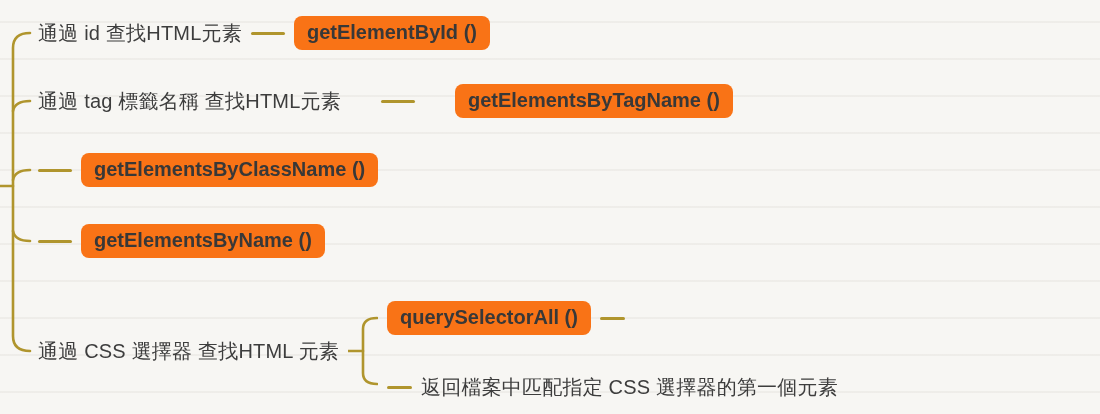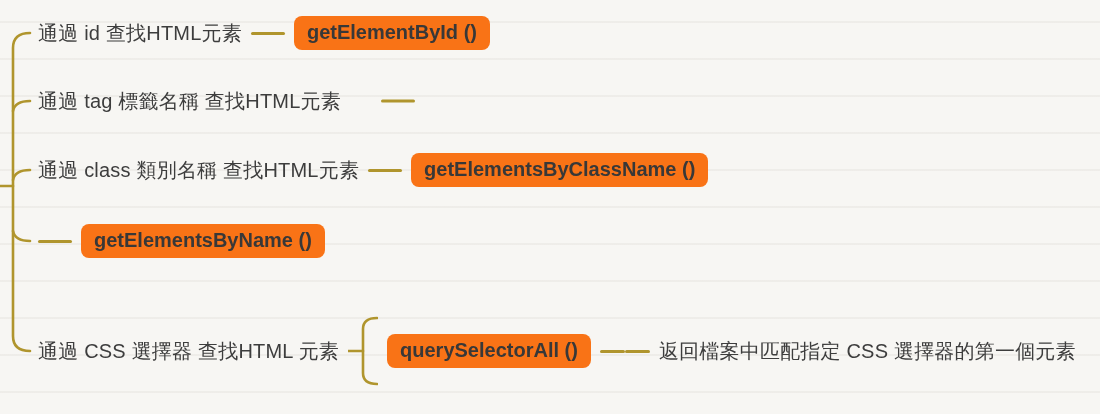--- a/index.html
+++ b/index.html
@@ -67,21 +67,21 @@
     padding: 3px 13px 5px 13px;
     font-size: 20px;
     font-weight: bold;
     color: #383838;
     line-height: 26px;
     flex: 0 0 auto;
   }
 
   .subcol {
     display: flex;
-    flex-direction: row;
+    flex-direction: column;
     justify-content: space-between;
     height: 100px;
   }
   .subrow {
     display: flex;
     align-items: center;
     gap: 9px;
     white-space: nowrap;
   }
 
@@ -105,24 +105,24 @@
 
 <div class="row row1">
   <span class="topic-label">通過 id 查找HTML元素</span>
   <span class="dash"></span>
   <span class="method-node">getElementById ()</span>
 </div>
 
 <div class="row row2">
   <span class="topic-label">通過 tag 標籤名稱 查找HTML元素</span>
   <span class="dash"></span>
+  <span class="method-node">getElementsByTagName ()</span>
 </div>
 
 <div class="row row3">
-  <span class="topic-label">通過 class 類別名稱 查找HTML元素</span>
   <span class="dash"></span>
   <span class="method-node">getElementsByClassName ()</span>
 </div>
 
 <div class="row row4">
   <span class="dash"></span>
   <span class="method-node">getElementsByName ()</span>
 </div>
 
 <div class="row row5">

